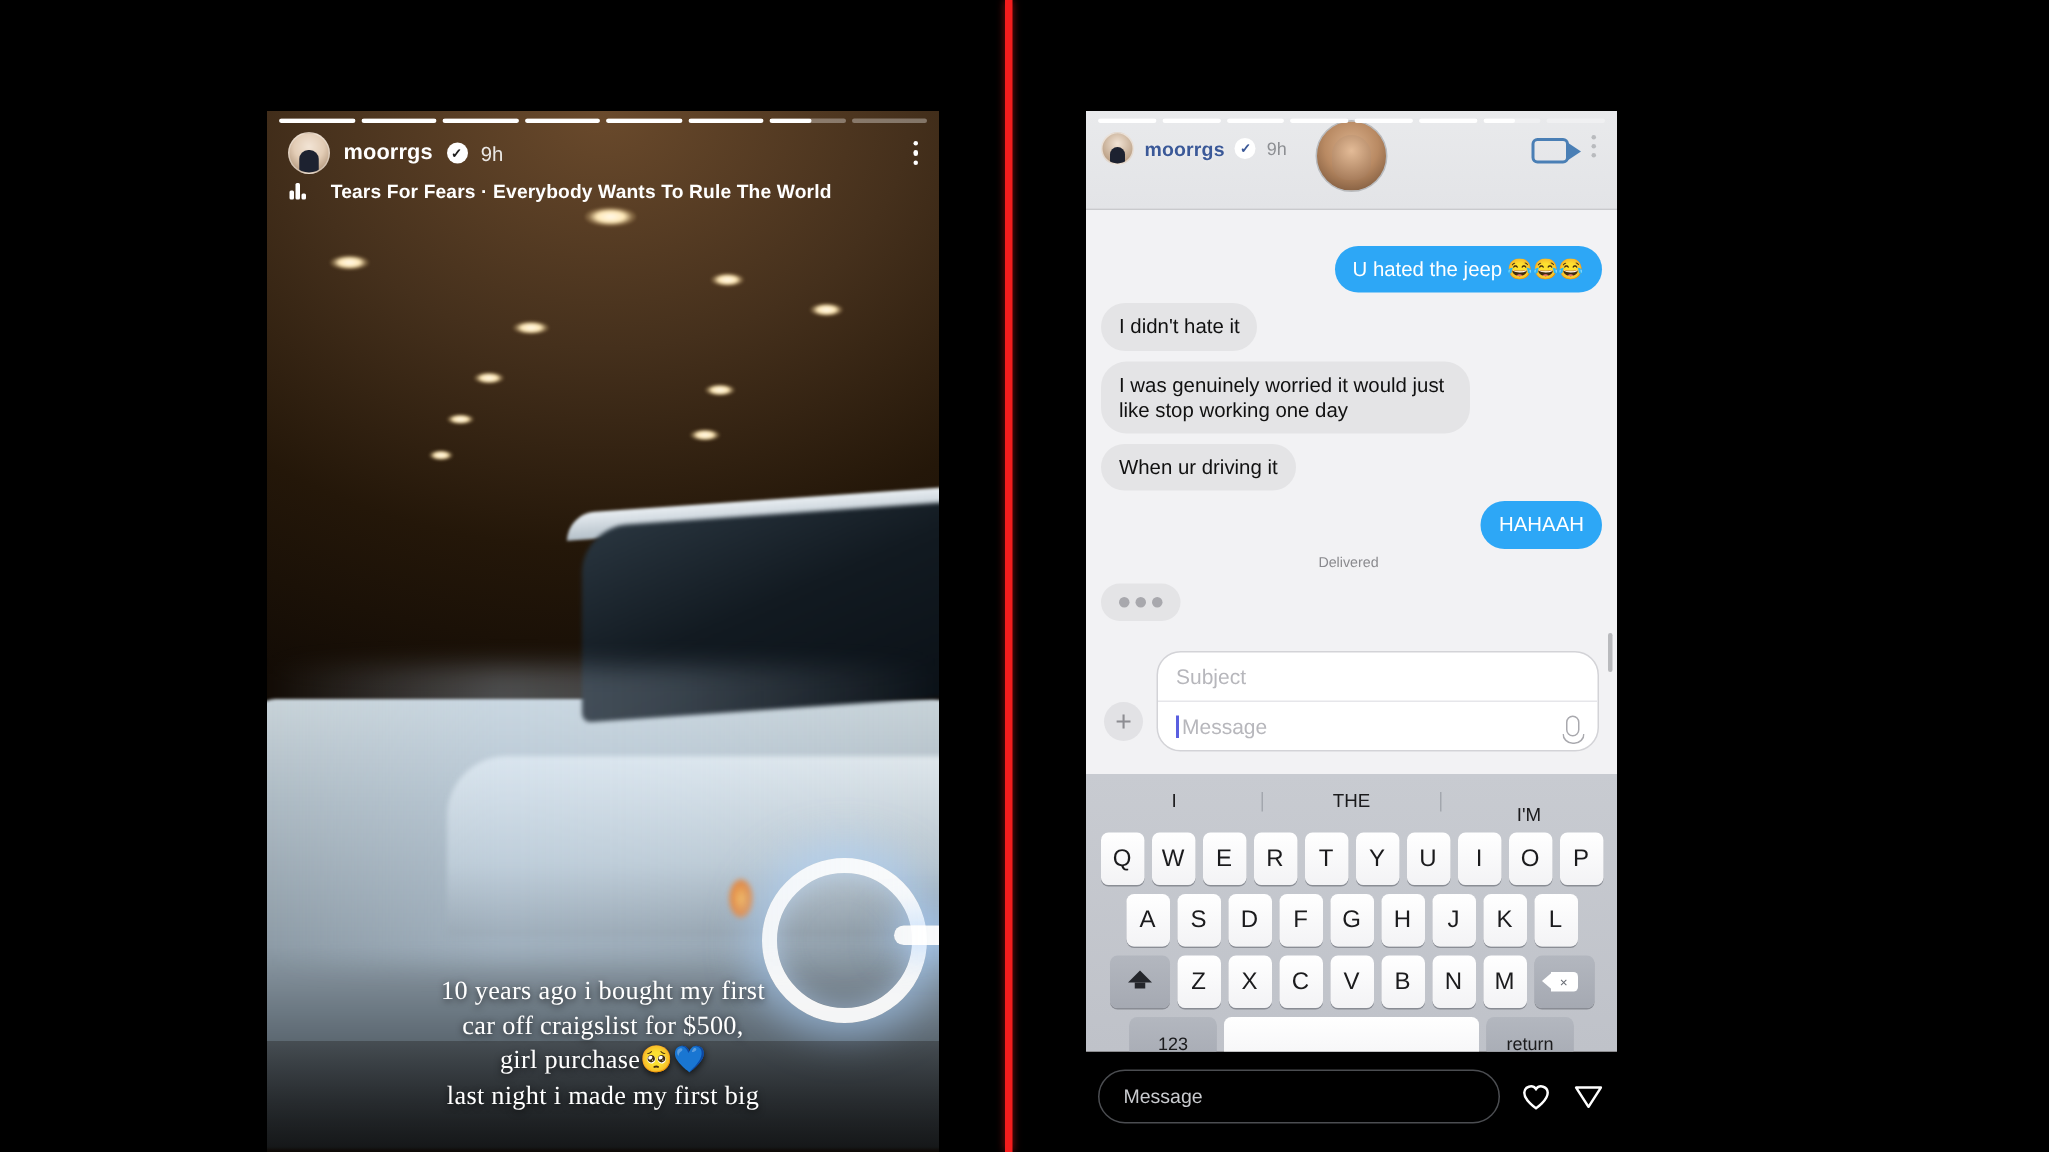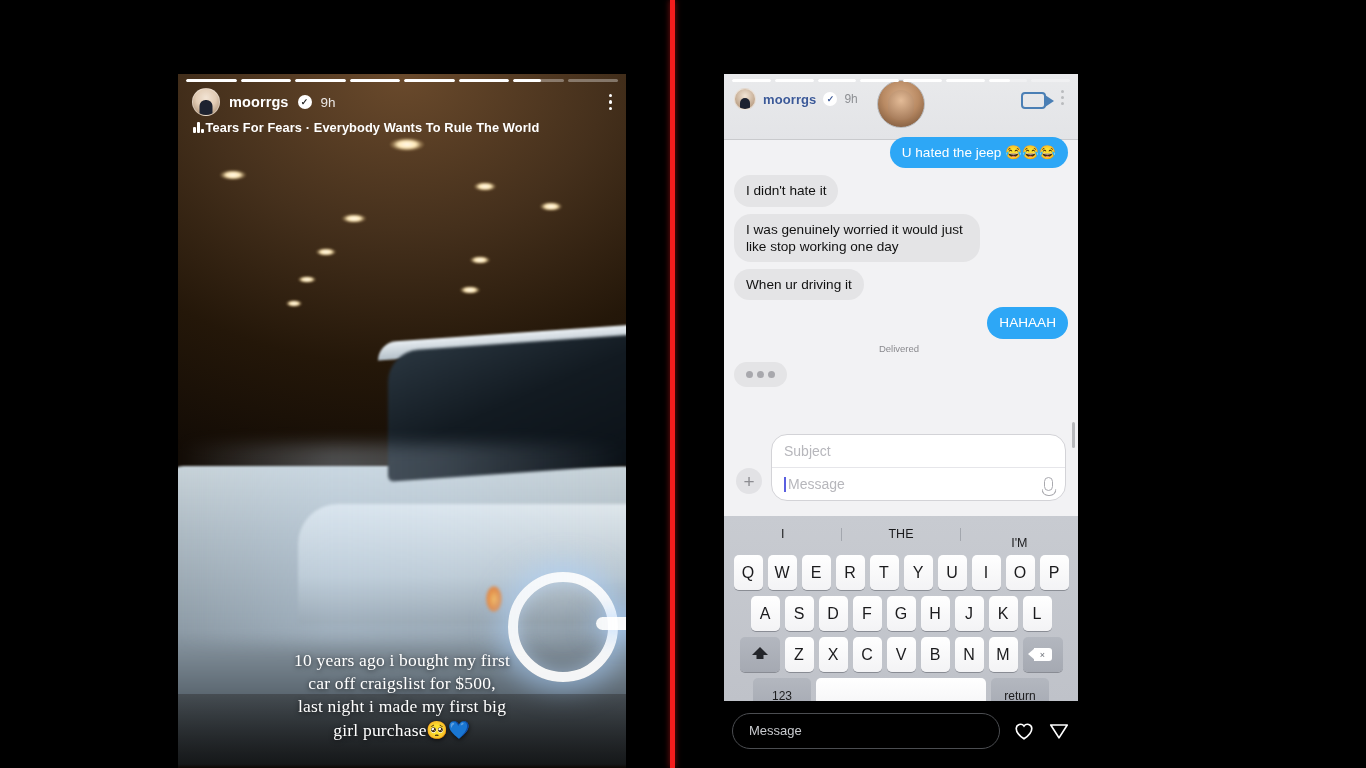--- a/index.html
+++ b/index.html
@@ -120,21 +120,21 @@
   }
   .uname { font-size:14.5px; font-weight:700; letter-spacing:.1px; }
   .verified {
     width:14px; height:14px; border-radius:50%; background:#fff;
     display:inline-flex; align-items:center; justify-content:center;
     color:#1d1d1d; font-size:9px; font-weight:700; flex:0 0 14px;
   }
   .ago { font-size:13.5px; color:rgba(255,255,255,.88); }
   .kebab { margin-left:auto; display:flex; flex-direction:column; gap:3px; align-items:center; cursor:pointer; }
   .kebab i { width:3.5px; height:3.5px; border-radius:50%; background:#fff; display:block; }
-  .music-row { display:flex; align-items:center; gap:2px; margin-top:4px; padding-left:1px; }
+  .music-row { display:flex; align-items:center; gap:17px; margin-top:4px; padding-left:1px; }
   .eq { display:flex; align-items:flex-end; gap:1.5px; height:11px; }
   .eq b { display:block; width:2.5px; background:#fff; border-radius:1px; }
   .music-txt { font-size:12.8px; font-weight:600; color:#fff; letter-spacing:.1px; }
 
   
   .caption {
     position:absolute; left:0; bottom:26px; width:100%;
     text-align:center; color:#fff;
     font-family:"Liberation Serif", serif;
     font-size:17.5px; line-height:1.33; letter-spacing:.2px;
@@ -186,21 +186,21 @@
     width:22px; height:22px; border-radius:50%;
     background: radial-gradient(circle at 50% 34%, #f2e4d5, #a98a6c);
     position:relative; overflow:hidden; border:1px solid rgba(255,255,255,.6);
   }
   .avatar-xs::after {
     content:""; position:absolute; left:50%; top:44%; transform:translateX(-50%);
     width:10px; height:13px; border-radius:5px 5px 2px 2px; background:#1d2230;
   }
 
   
-  .thread { position:absolute; left:0; top:55px; width:100%; padding:8px 10px 0 10px; }
+  .thread { position:absolute; left:0; top:82px; width:100%; padding:8px 10px 0 10px; }
   .row { display:flex; margin-bottom:7px; }
   .row.out { justify-content:flex-end; }
   .bubble {
     max-width: 246px; padding: 7px 12px; border-radius:17px;
     font-size:13.6px; line-height:1.27; position:relative;
   }
   .bubble.in  { background:#e4e4e6; color:#111; }
   .bubble.out { background:#2da7f6; color:#fff; }
   .bubble.in::after {
     content:""; position:absolute; left:-4px; bottom:0; width:12px; height:14px;
@@ -385,22 +385,22 @@
             <b style="height:11px"></b>
             <b style="height:4px"></b>
         </span>
         <span class="music-txt">Tears For Fears · Everybody Wants To Rule The World</span>
       </div>
     </div>
 
     <div class="caption" id="left-caption">
         <div>10 years ago i bought my first</div>
         <div>car off craigslist for $500,</div>
+        <div>girl purchase🥺💙</div>
         <div>last night i made my first big</div>
-        <div>girl purchase🥺💙</div>
       </div>
   </div>
 
   <div class="divider"></div>
 
   <div class="story-right">
 
     <div class="imsg-head">
       <div class="taylor-wrap">
         <div class="taylor-av"></div>

